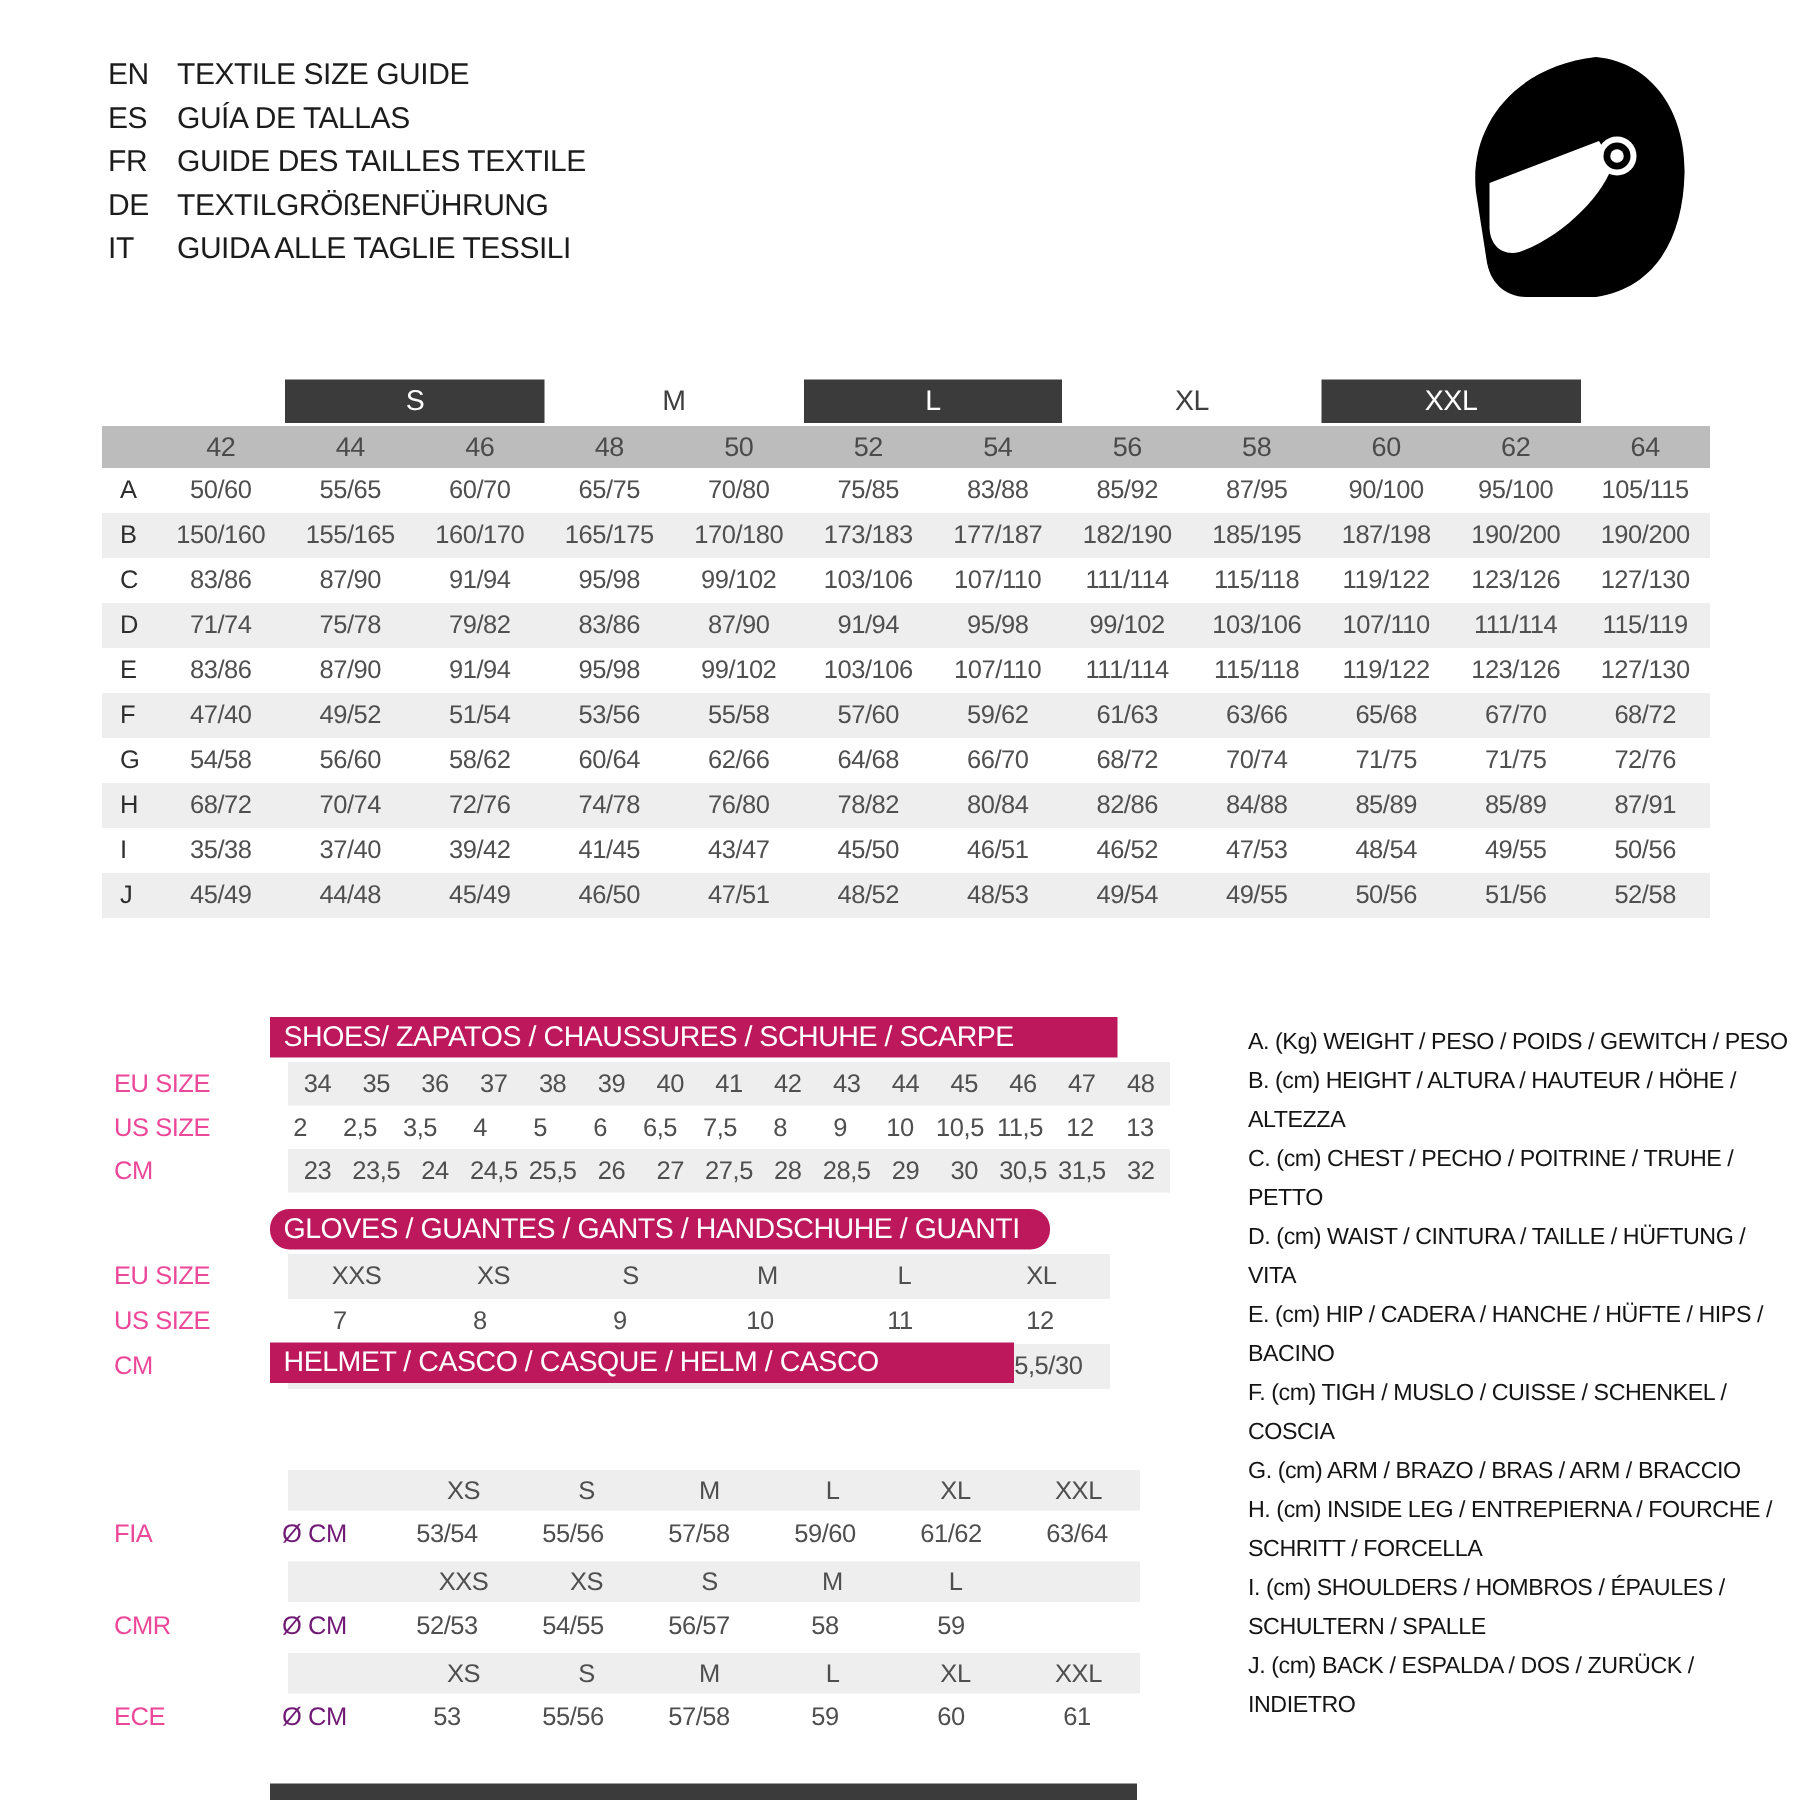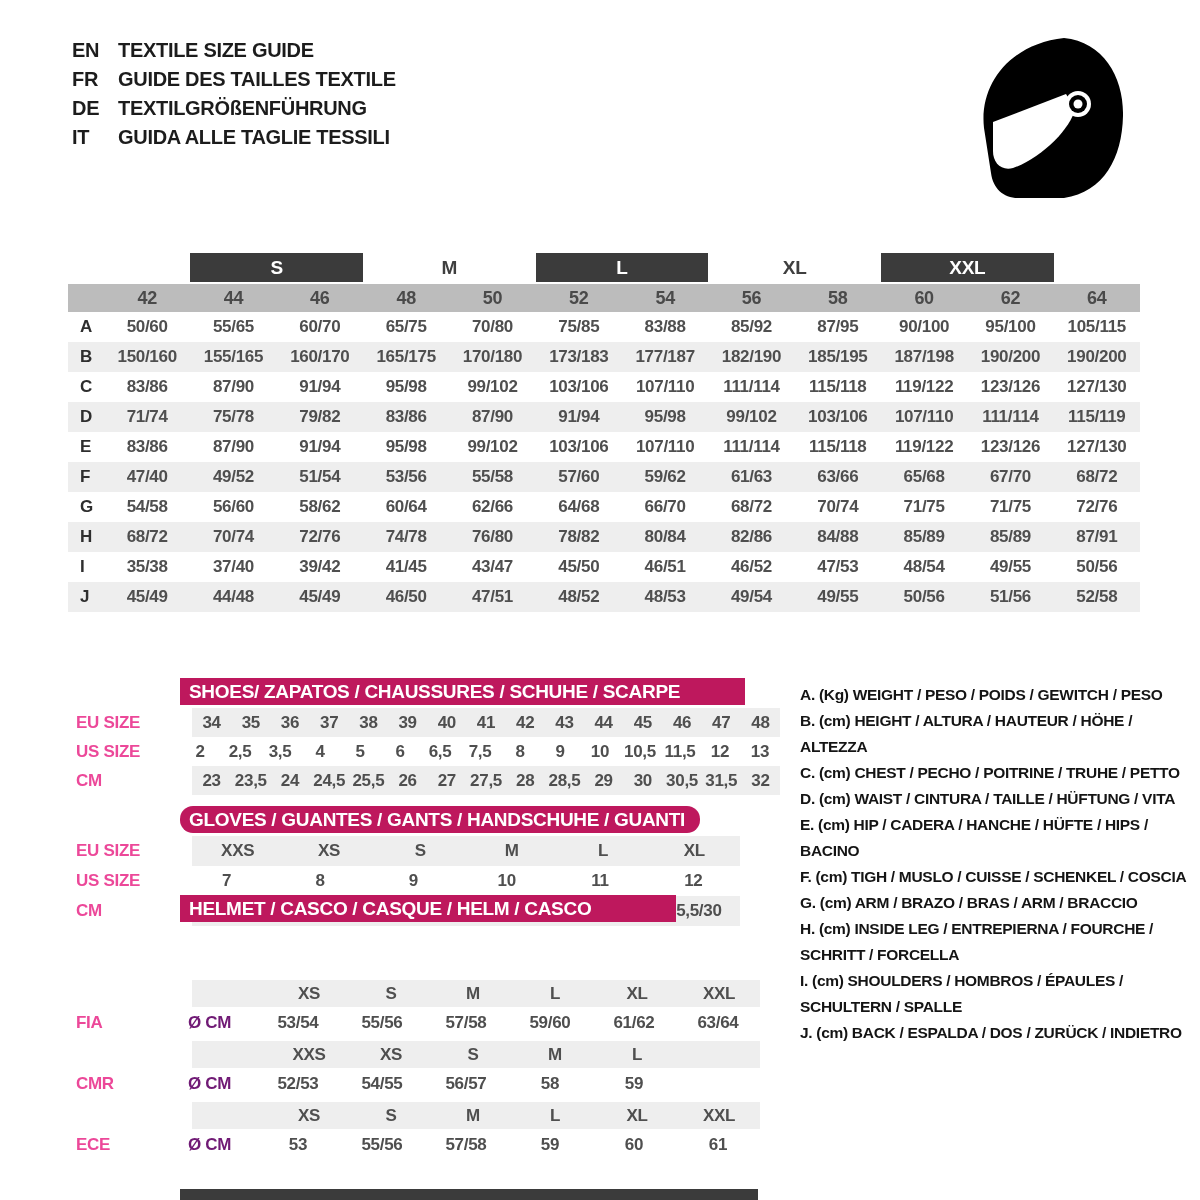--- a/index.html
+++ b/index.html
@@ -1,17 +1,17 @@
 <!DOCTYPE html>
 <html><head>
 <meta charset="utf-8">
 <style>
   html,body{margin:0;padding:0;background:#fff;}
   .page{position:relative;width:1200px;height:1200px;background:#ffffff;overflow:hidden;
-        font-family:"Liberation Sans",sans-serif;font-weight:700;letter-spacing:-0.3px;}
+        font-family:"Liberation Sans",sans-serif;font-weight:400;letter-spacing:-0.3px;}
 
   
   .langs{position:absolute;left:72px;top:36px;}
   .lang-row{display:flex;height:29px;align-items:center;}
   .lang-code{width:46px;font-size:20px;color:#1c1c1c;}
   .lang-title{font-size:20px;color:#1c1c1c;}
 
   
   .helmet-icon{position:absolute;left:972px;top:32px;width:160px;height:175px;}
 
@@ -47,34 +47,38 @@
   .shoes-rows .srow{height:29px;}
   .gloves-rows{position:absolute;left:68px;top:836px;width:672px;}
   .gloves-rows .srow{height:30px;}
   .helmet-rows{position:absolute;left:68px;top:980px;width:692px;}
   .helmet-rows .size-r{height:27px;}
   .helmet-rows .val-r{height:31px;}
   .helmet-rows .gap{margin-top:3px;}
 
   
   .legend{position:absolute;left:800px;top:682px;width:398px;}
-  .legend-item{font-size:15.5px;line-height:26px;color:#141414;}
+  .legend-item{font-size:15.5px;line-height:26px;color:#141414;margin-left:32px;}
 
   
   .bottom-bar{position:absolute;left:180px;top:1189px;width:578px;height:11px;background:#3b3b3b;}
 </style>
 </head>
 <body>
 
 <div class="page">
 
   <div class="langs">
       <div class="lang-row">
         <div class="lang-code">EN</div>
         <div class="lang-title">TEXTILE SIZE GUIDE</div>
+      </div>
+      <div class="lang-row">
+        <div class="lang-code">ES</div>
+        <div class="lang-title">GUÍA DE TALLAS</div>
       </div>
       <div class="lang-row">
         <div class="lang-code">FR</div>
         <div class="lang-title">GUIDE DES TAILLES TEXTILE</div>
       </div>
       <div class="lang-row">
         <div class="lang-code">DE</div>
         <div class="lang-title">TEXTILGRÖßENFÜHRUNG</div>
       </div>
       <div class="lang-row">

